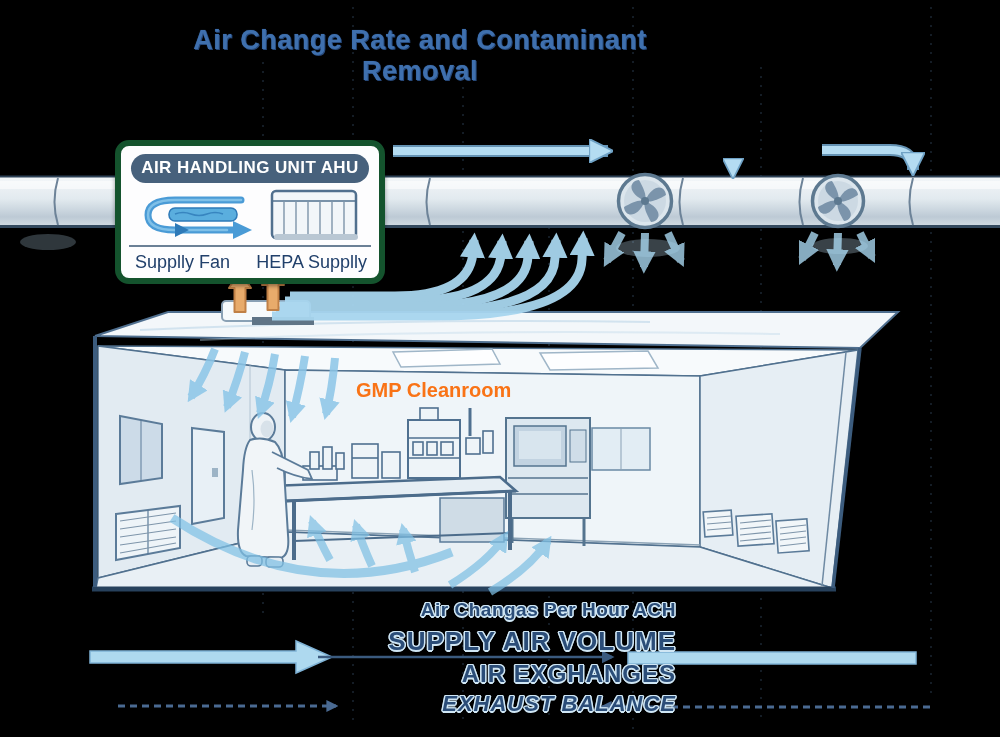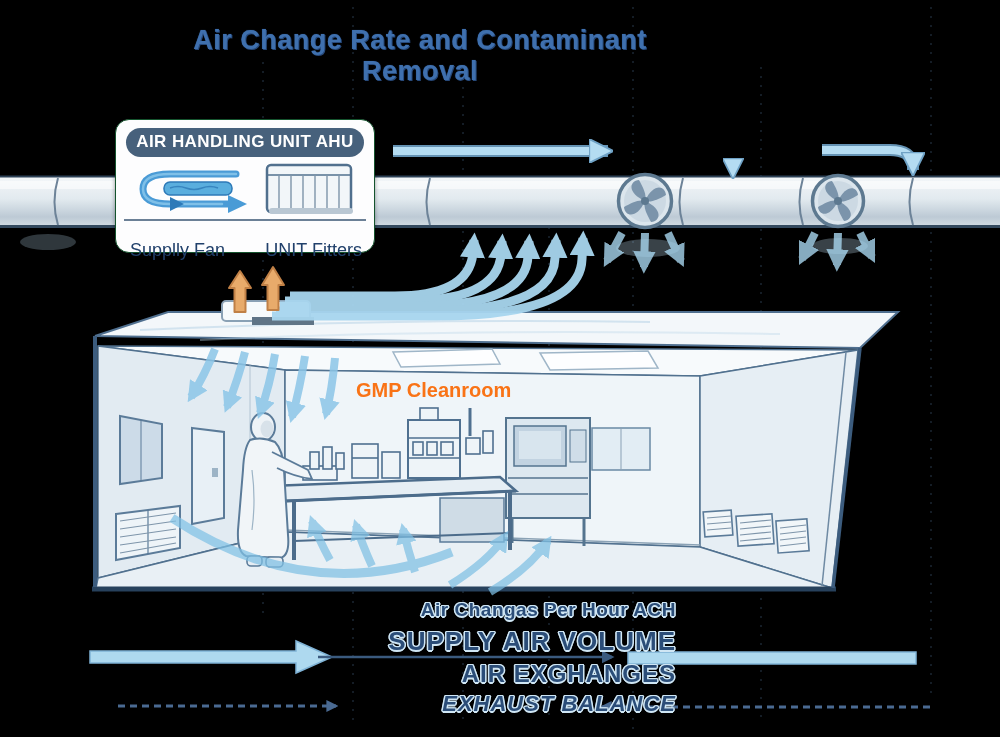--- a/index.html
+++ b/index.html
@@ -10,27 +10,27 @@
   svg.layer{position:absolute;left:0;top:0;}
 
   
   .noise{position:absolute;width:2px;opacity:.17;pointer-events:none;
     background:repeating-linear-gradient(to bottom, rgba(110,170,235,0) 0 7px, rgba(130,185,245,.9) 7px 9px);}
 
   .title{left:140px;top:25px;width:560px;text-align:center;font-size:27px;font-weight:700;
     letter-spacing:.5px;color:#3f70ae;text-shadow:1px 1px 0 #27497a,0 0 1px #27497a;}
 
   
-  .ahu{left:115px;top:119px;width:258px;height:132px;background:#fdfdfe;
-    border:1px solid #14532d;border-radius:14px;box-shadow:0 2px 4px rgba(0,0,0,.4);z-index:6;}
+  .ahu{left:115px;top:140px;width:258px;height:132px;background:#fdfdfe;
+    border:6px solid #14532d;border-radius:14px;box-shadow:0 2px 4px rgba(0,0,0,.4);z-index:6;}
   .ahu-header{margin:8px 10px 0 10px;background:#47617c;border-radius:16px;color:#fff;
     text-align:center;font-size:17px;font-weight:700;letter-spacing:.4px;padding:4px 0 5px 0;}
   .ahu-icons{display:flex;justify-content:space-between;align-items:center;height:60px;padding:2px 8px 0 8px;
     border-bottom:2px solid #6b8096;margin:0 8px;}
-  .ahu-labels{display:flex;justify-content:space-between;padding:19px 12px 0 14px;
+  .ahu-labels{display:flex;justify-content:space-between;padding:5px 12px 0 14px;
     color:#21406b;font-size:18px;font-weight:500;}
 
   
   .outcaps{color:#2b4d78;font-weight:700;
     text-shadow:-1.5px 0 0 #cfe6f4,1.5px 0 0 #cfe6f4,0 -1.5px 0 #cfe6f4,0 1.5px 0 #cfe6f4,
       -1px -1px 0 #cfe6f4,1px 1px 0 #cfe6f4,1px -1px 0 #cfe6f4,-1px 1px 0 #cfe6f4;}
 
   .balanced{left:626px;top:137px;font-size:18px;letter-spacing:1px;z-index:5;}
   .gmp{left:356px;top:379px;font-size:20px;font-weight:700;color:#f97316;z-index:5;}
 
@@ -322,21 +322,21 @@
           <line x1="41" y1="15" x2="41" y2="50"></line>
             <line x1="53" y1="15" x2="53" y2="50"></line>
           <line x1="65" y1="15" x2="65" y2="50"></line>
             <line x1="77" y1="15" x2="77" y2="50"></line>
         </g>
         <rect x="7" y="48" width="84" height="6" rx="3" fill="#b9c7d3"></rect>
       </svg>
     </div>
     <div class="ahu-labels">
       <span>Supplly Fan</span>
-      <span>UNIT Fitters</span>
+      <span>HEPA Supplly</span>
     </div>
   </div>
 
   <div class="abs gmp">GMP Cleanroom</div>
 
   <div class="abs outcaps bottomwrap ach">Air Changas Per Hour ACH</div>
   <div class="abs outcaps bottomwrap exchanges">AIR EXGHANGES</div>
   <div class="abs outcaps bottomwrap supplyvol">SUPPLY AIR VOLUME</div>
   <div class="abs outcaps bottomwrap exbalance">EXHAUST BALANCE</div>
 

